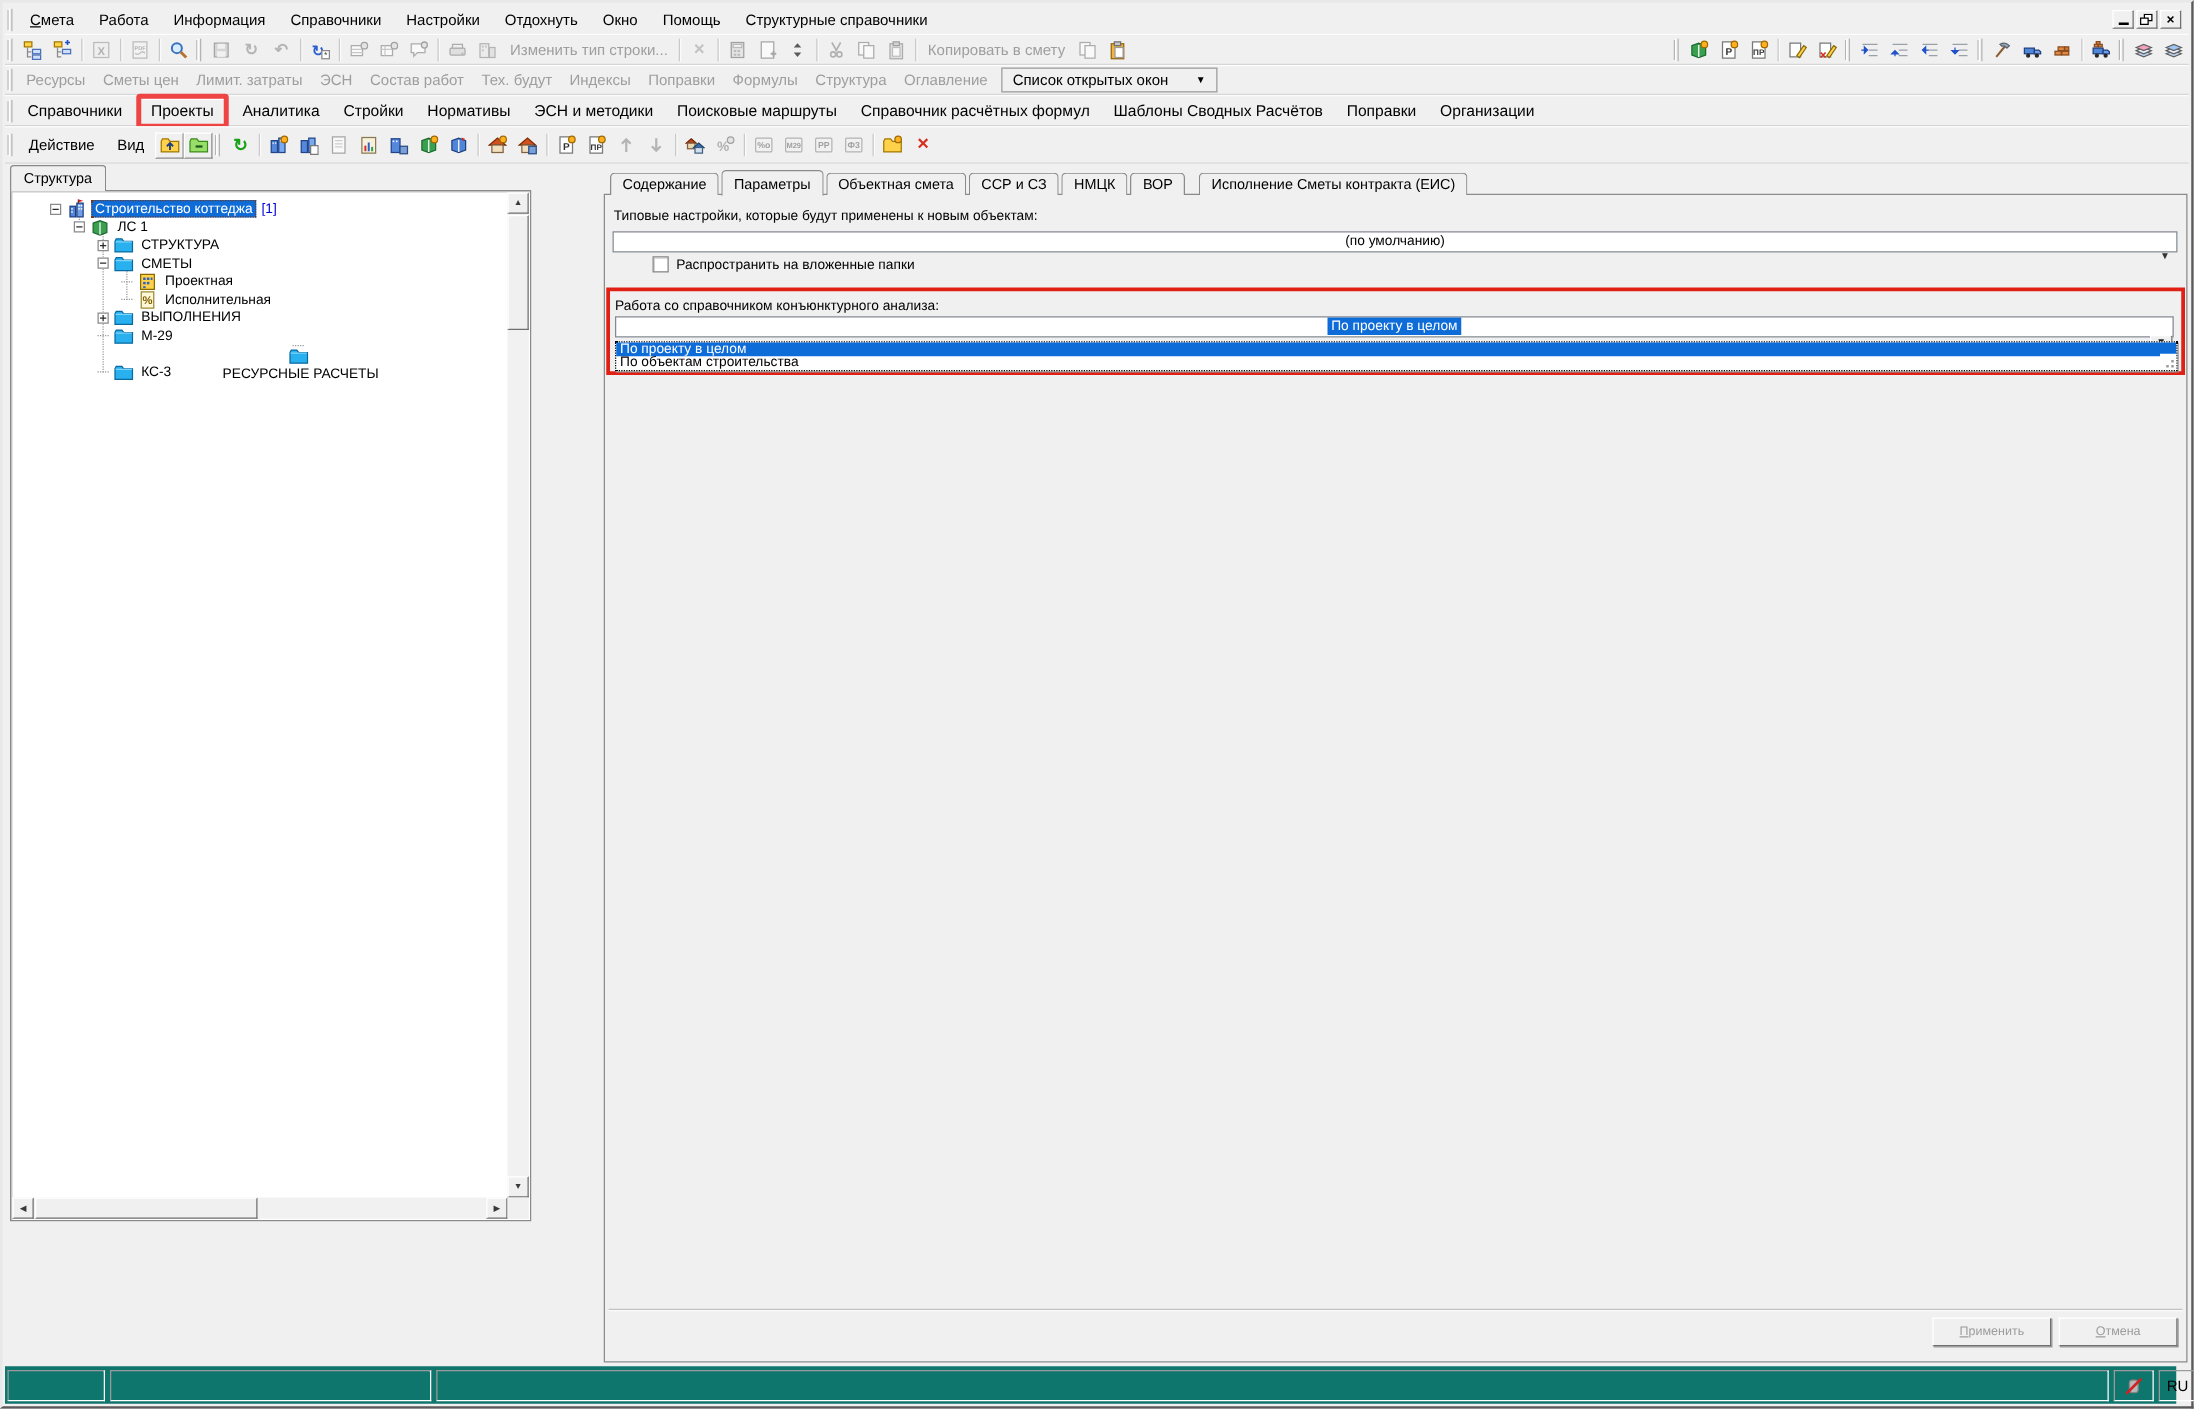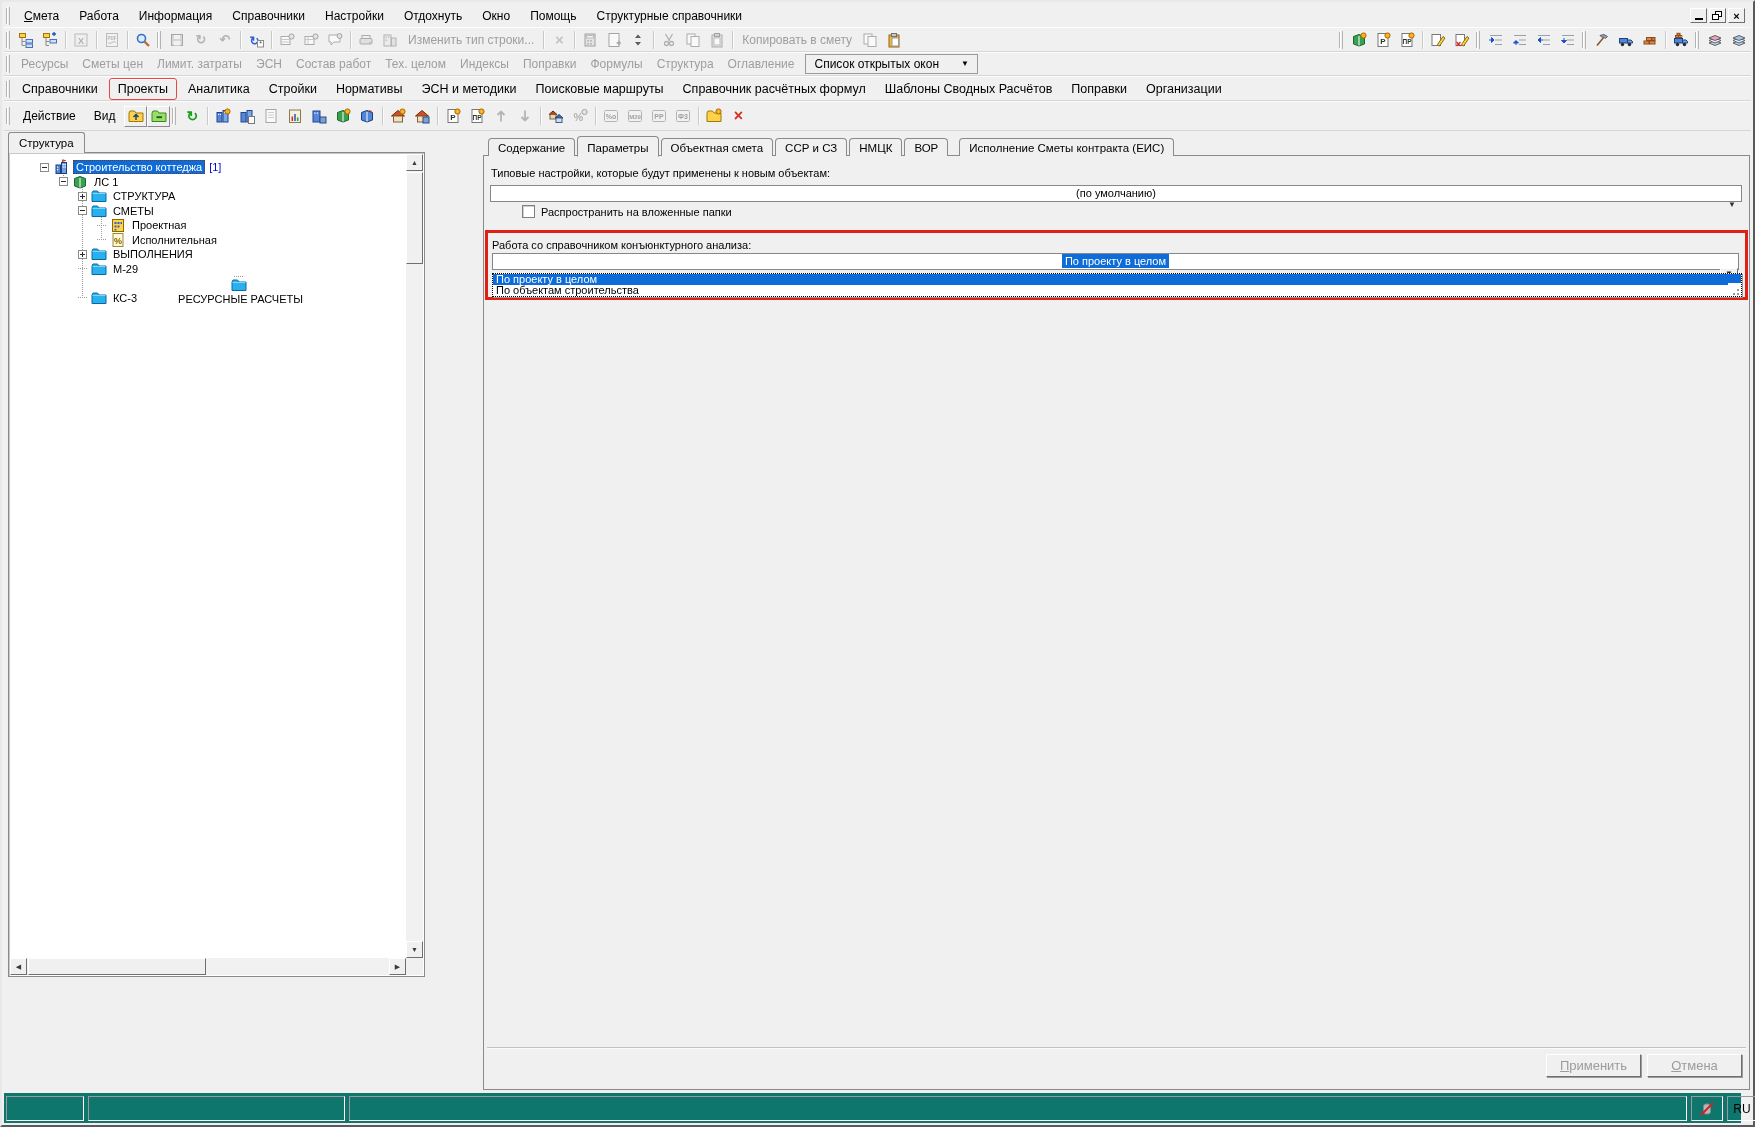--- a/index.html
+++ b/index.html
@@ -31,21 +31,21 @@
   .dis-text { color:#9e9e9e; }
   .ico { width:16px; height:16px; display:block; }
   .ico svg { width:16px; height:16px; display:block; }
   .tglyph { font-size:13px; line-height:16px; text-align:center; width:16px; display:block; }
 
   .panel-item { font-size:12px; color:#9e9e9e; padding:2px 7px; white-space:nowrap; }
   .windows-btn { font-size:12px; color:#000; border:1px solid #9a9a9a; background:#f0f0f0; padding:2px 8px; margin-left:4px; display:flex; align-items:center; gap:22px; white-space:nowrap; }
   .caret { font-size:8px; line-height:8px; }
 
   .work-tab { font-size:12.5px; color:#000; padding:3px 8px; margin-right:3px; white-space:nowrap; }
-  .work-tab.sel { border:1px solid #ef4444; border-radius:3px; background:#f0f0f0; box-shadow:inset 0 1px 0 #ffffff; }
+  .work-tab.sel { border:4px solid #ef4444; border-radius:3px; background:#f0f0f0; box-shadow:inset 0 1px 0 #ffffff; }
 
   .menu-sm { font-size:12px; padding:3px 9px; white-space:nowrap; }
 
   
   #main { position:absolute; top:129px; left:2px; right:2px; bottom:32px; background:#f0f0f0; }
 
   
   #lp-tab { position:absolute; left:4px; top:1px; height:21px; padding:4px 10px 0; font-size:11.5px; background:#f0f0f0; border:1px solid #8a8a8a; border-bottom:none; border-radius:3px 3px 0 0; z-index:2; }
   #tree-box { position:absolute; left:4px; top:21px; width:417px; height:825px; background:#ffffff; border:1px solid #8a8a8a; box-shadow:inset 1px 1px 0 #c7c7c7; }
   #tree { position:absolute; left:1px; top:1px; right:19px; bottom:19px; overflow:hidden; padding-top:6px; }
@@ -85,21 +85,21 @@
   .checkrow { position:absolute; display:flex; align-items:center; gap:6px; font-size:11px; }
   .checkbox { width:13px; height:13px; background:#fff; border:1px solid #808080; box-shadow:inset 1px 1px 0 #d0d0d0; }
 
   #red-box { position:absolute; left:1px; right:1px; top:74px; height:70px; border:3px solid #e02015; }
   #ka-list { position:absolute; left:4px; right:3px; top:40px; height:24px; background:#fff; border:1px dotted #000; box-shadow:1px 1px 0 #9a9a9a; }
   .opt { height:11px; line-height:11px; font-size:11px; padding:0 3px; white-space:nowrap; }
   .opt.sel { background:#0d6cd8; color:#fff; }
   .grip-resize { position:absolute; right:0; bottom:0; width:13px; height:13px; background:#fff; }
 
   .bottom-line { position:absolute; left:3px; right:3px; bottom:40px; height:2px; border-top:1px solid #c2c2c2; border-bottom:1px solid #fbfbfb; }
-  .dlg-btn { position:absolute; bottom:12px; width:95px; height:23px; font-size:13px; color:#9c9c9c; display:flex; align-items:center; justify-content:center; background:#f0f0f0; border:1px solid; border-color:#ffffff #6f6f6f #6f6f6f #ffffff; box-shadow:1px 1px 0 #9a9a9a; }
+  .dlg-btn { position:absolute; bottom:12px; width:95px; height:23px; font-size:10px; color:#9c9c9c; display:flex; align-items:center; justify-content:center; background:#f0f0f0; border:1px solid; border-color:#ffffff #6f6f6f #6f6f6f #ffffff; box-shadow:1px 1px 0 #9a9a9a; }
   .dlg-btn u { text-decoration:underline; }
   #apply-btn { right:108px; } #cancel-btn { right:7px; }
 
   
   #statusbar { position:absolute; left:2px; right:12px; bottom:2px; height:30px; background:#0f766e; }
   .sb-panel { position:absolute; top:3px; height:25px; }
   .sb-ru { display:flex; align-items:center; justify-content:center; font-size:12px; color:#000; }
   .sb-ico { display:flex; align-items:center; justify-content:center; }
 </style>
 </head>
@@ -501,21 +501,21 @@
     </div>
 
   <div class="toolbar" id="tb-panels">
     <div class="grip"></div>
     <div id="panel-items" style="display:flex;align-items:center;">
         <div class="panel-item">Ресурсы</div>
         <div class="panel-item">Сметы цен</div>
         <div class="panel-item">Лимит. затраты</div>
         <div class="panel-item">ЭСН</div>
         <div class="panel-item">Состав работ</div>
-        <div class="panel-item">Тех. целом</div>
+        <div class="panel-item">Тех. будут</div>
         <div class="panel-item">Индексы</div>
         <div class="panel-item">Поправки</div>
         <div class="panel-item">Формулы</div>
         <div class="panel-item">Структура</div>
         <div class="panel-item">Оглавление</div>
       </div>
     <div class="windows-btn">
       <span>Список открытых окон</span>
       <span class="caret">▼</span>
     </div>

